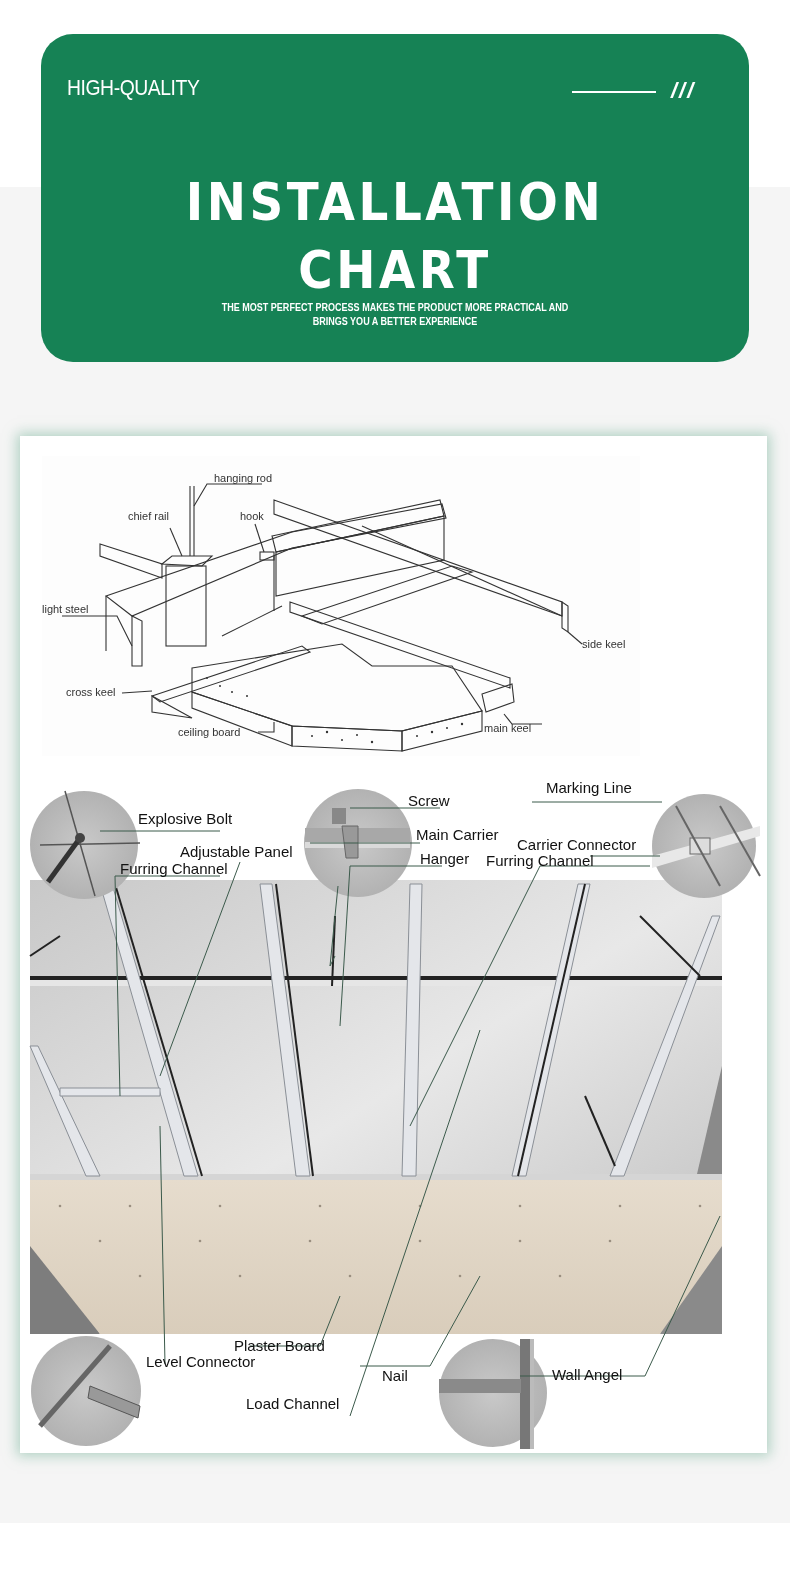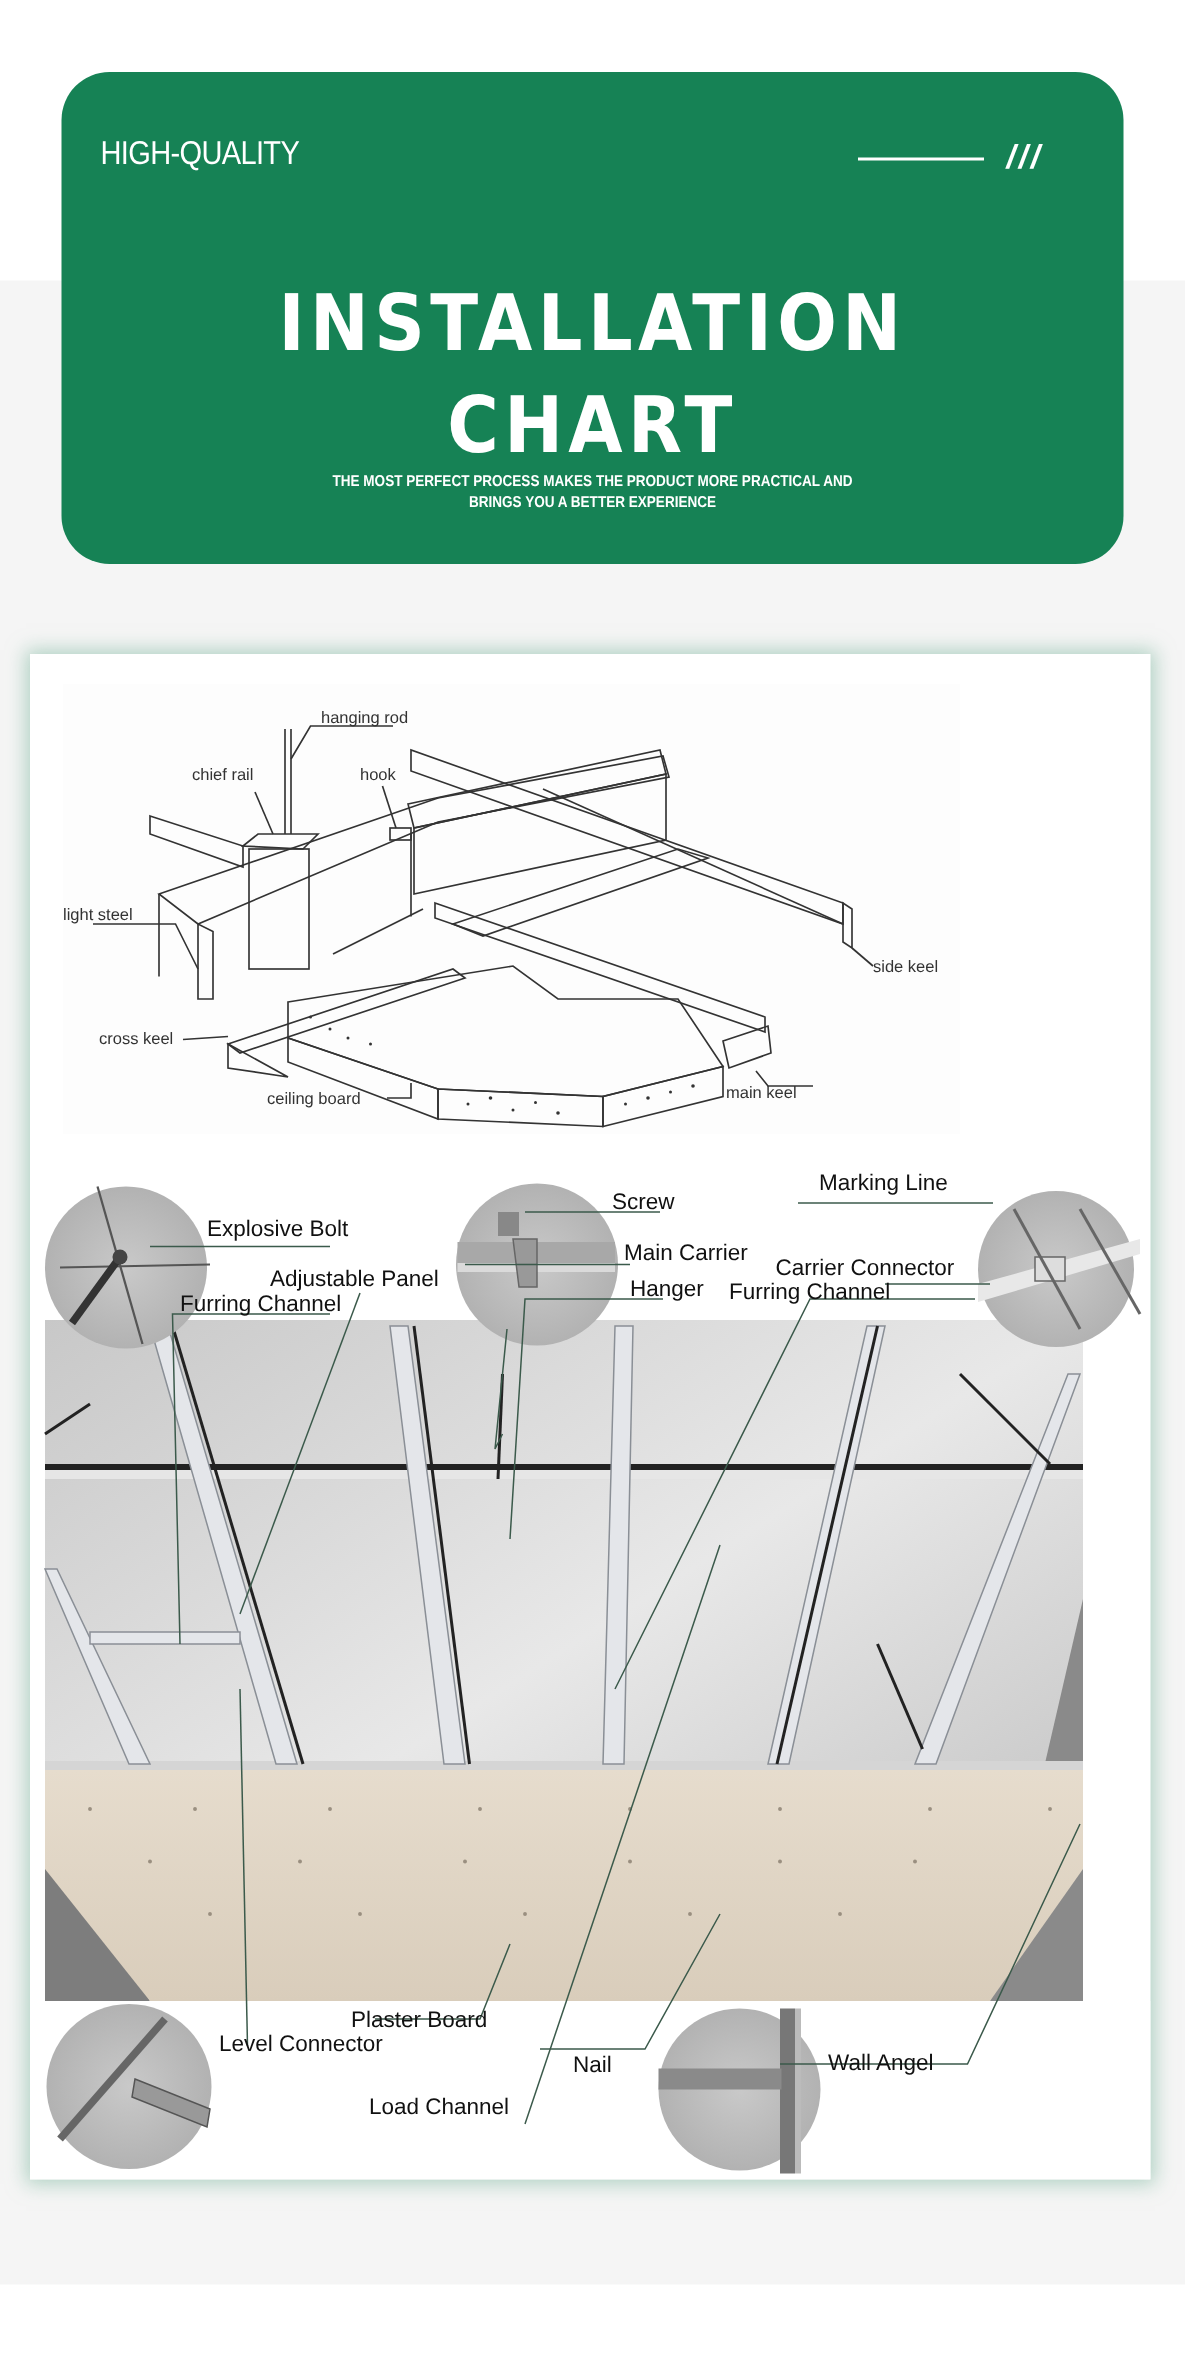--- a/index.html
+++ b/index.html
@@ -1,18 +1,18 @@
 <!DOCTYPE html>
 <html><head>
 <meta charset="utf-8">
 <style>
   html, body { margin:0; padding:0; }
   body { width:790px; height:1580px; position:relative; background:#ffffff; font-family:"Liberation Sans", sans-serif; overflow:hidden; }
   .gray-band { position:absolute; left:0; top:187px; width:790px; height:1336px; background:#f5f5f5; }
-  .banner { position:absolute; left:41px; top:48px; width:708px; height:328px; background:#168255; border-radius:32px; color:#fff; }
+  .banner { position:absolute; left:41px; top:34px; width:708px; height:328px; background:#168255; border-radius:32px; color:#fff; }
   .hq { position:absolute; left:26px; top:41px; font-family:"Liberation Sans Narrow","Liberation Sans", sans-serif; font-size:22px; letter-spacing:-0.5px; transform:scaleX(0.88); transform-origin:left top; }
   .dash { position:absolute; left:531px; top:57px; width:84px; height:2px; background:#fff; }
   .slashes { position:absolute; left:630px; top:44px; font-size:22px; font-style:italic; font-weight:bold; letter-spacing:2px; }
   .title { position:absolute; left:0; width:100%; text-align:center; font-family:"DejaVu Sans", sans-serif; font-weight:bold; font-size:52px; letter-spacing:4px; }
   .t1 { top:138px; transform:scaleX(0.9); }
   .t2 { top:206px; transform:scaleX(0.9); }
   .sub { position:absolute; left:0; width:100%; top:266px; text-align:center; font-size:10.5px; line-height:14px; transform:scaleX(0.86); font-weight:bold; }
   .frame { position:absolute; left:20px; top:436px; width:747px; height:1017px; background:#fff; box-shadow:0 0 12px 3px rgba(120,180,155,0.55); }
   .diag-top { position:absolute; left:22px; top:20px; width:598px; height:300px; background:#fdfdfd; }
   .photo { position:absolute; left:0; top:330px; width:747px; height:687px; }

